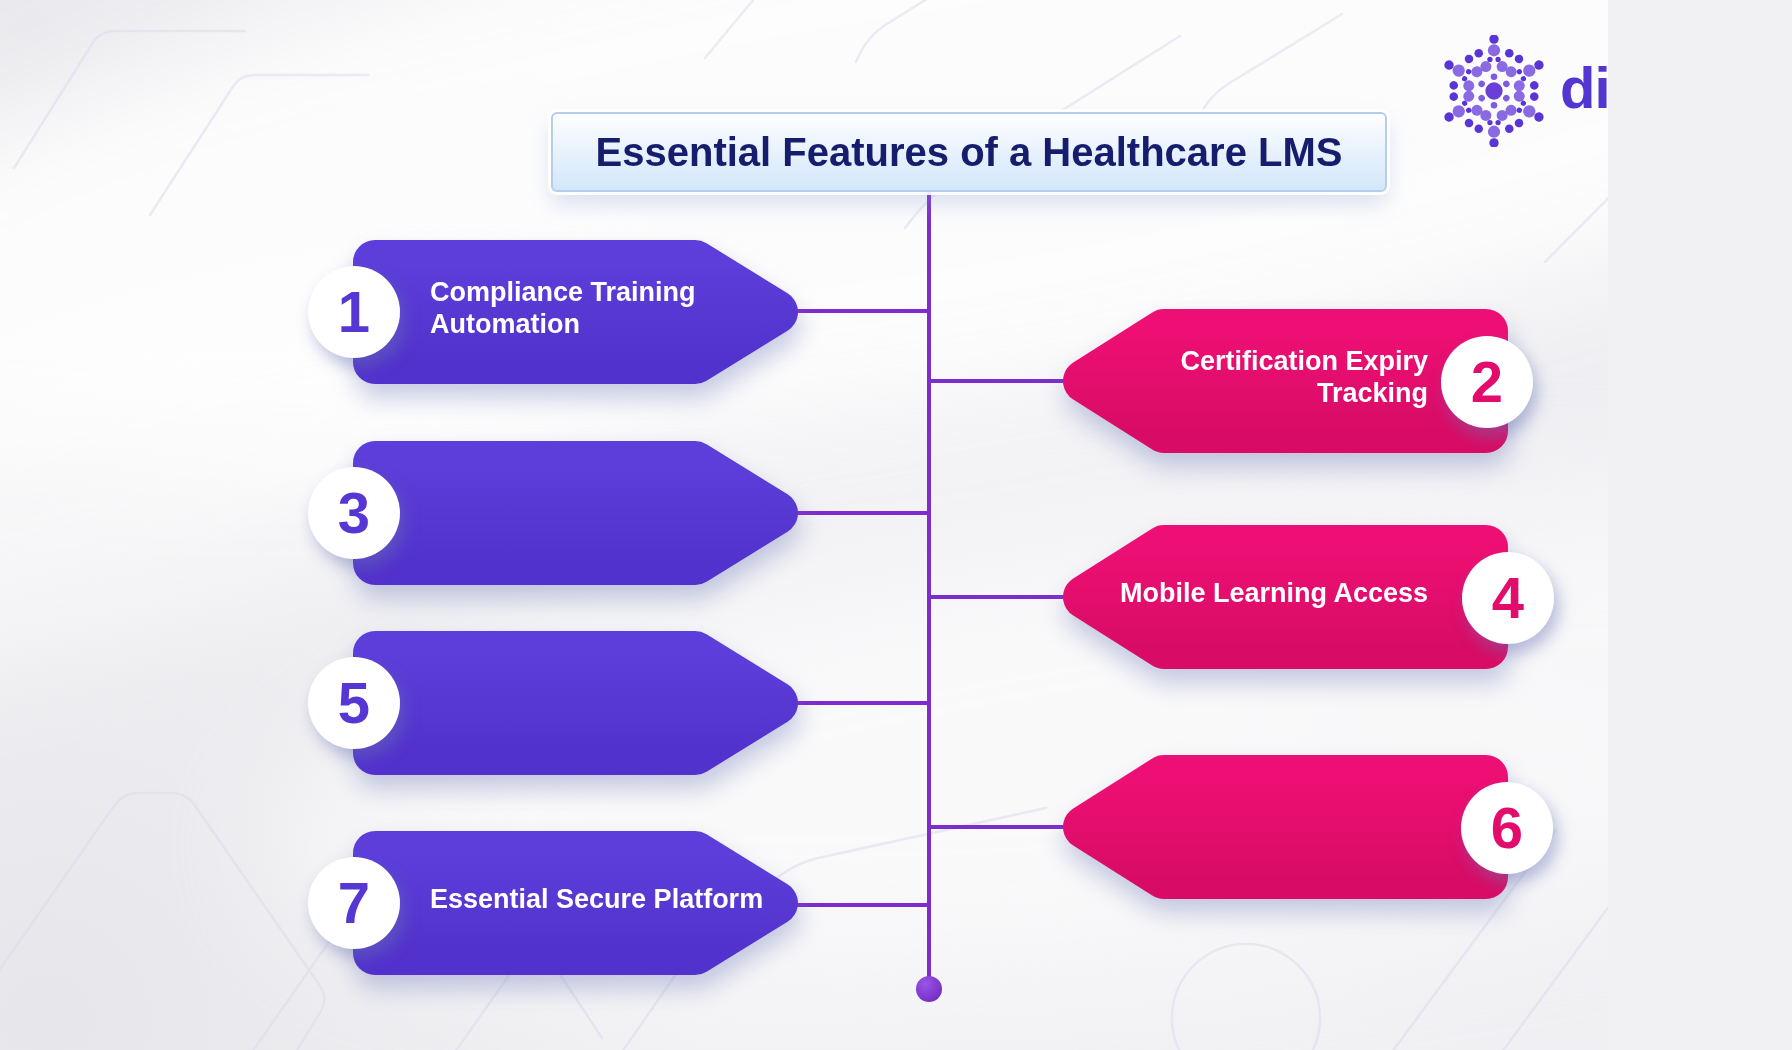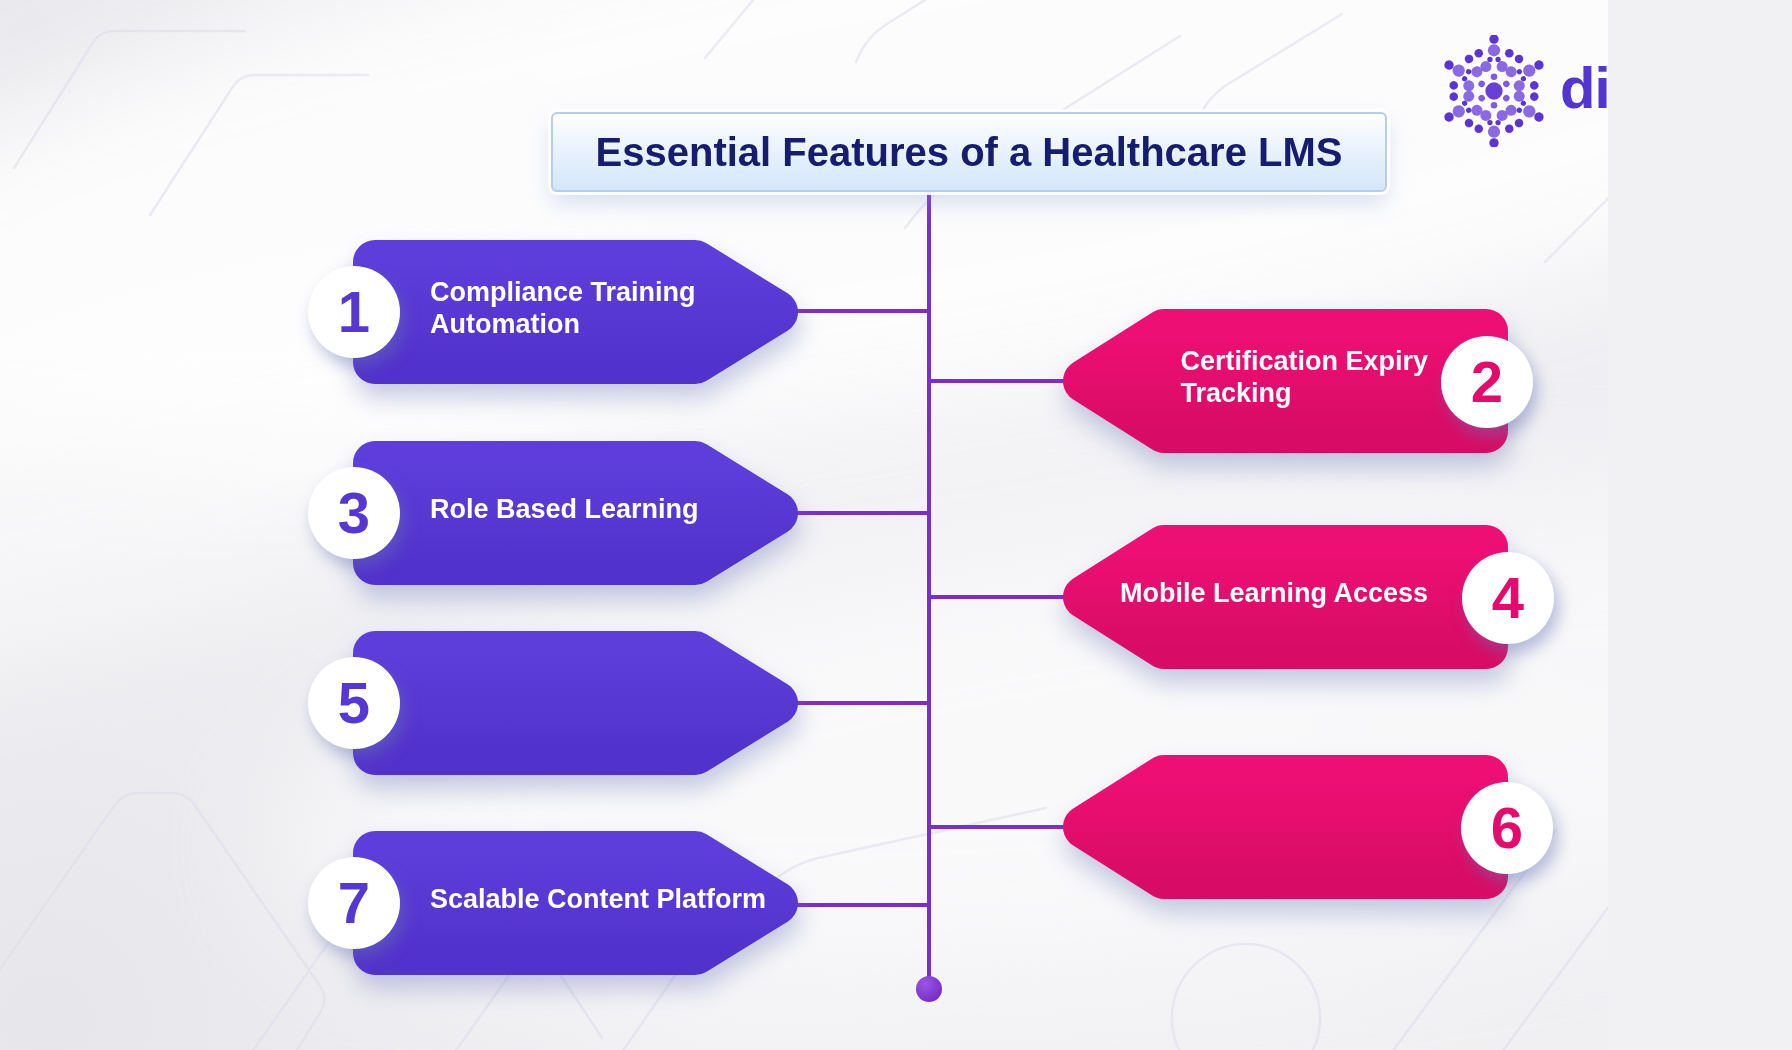--- a/index.html
+++ b/index.html
@@ -56,21 +56,21 @@
   .f1{left:353px;top:240px;}
   .f3{left:353px;top:441px;}
   .f5{left:353px;top:631px;}
   .f7{left:353px;top:831px;}
   .f2{left:1060px;top:309px;}
   .f4{left:1060px;top:525px;}
   .f6{left:1060px;top:755px;}
 
   .label{position:absolute;top:0;bottom:8px;display:flex;align-items:center;z-index:4;}
   .feature.left  .label{left:77px;right:40px;justify-content:flex-start;}
-  .feature.right .label{left:40px;right:80px;justify-content:flex-end;text-align:left;}
+  .feature.right .label{left:40px;right:80px;justify-content:flex-end;text-align:right;}
   .label span{white-space:pre;font-size:27px;line-height:1.2;font-weight:700;color:#ffffff;}
 
   .badge{position:absolute;width:92px;height:92px;border-radius:50%;background:#ffffff;
     box-shadow:5px 9px 16px rgba(105,115,180,.45);display:flex;align-items:center;justify-content:center;z-index:4;}
   .feature.left .badge{left:-45px;top:26px;}
   .feature.right .badge{top:27px;}
   .f2 .badge{left:381px;}
   .f4 .badge{left:402px;}
   .f6 .badge{left:401px;}
   .badge span{font-size:58px;font-weight:700;line-height:1;}
@@ -180,23 +180,20 @@
       </div>
   </div>
 
   <div class="feature left f3">
     <svg class="arrow" width="445" height="144" viewBox="0 0 445 144">
       <polygon points="22,22 342,22 423,72 342,122 22,122" fill="url(#purpleGrad)" stroke="url(#purpleGrad)" stroke-width="44" stroke-linejoin="round"></polygon>
     </svg>
     <div class="badge">
         <span>3</span>
       </div>
-    <div class="label">
-        <span>Role Based Learning</span>
-      </div>
   </div>
 
   <div class="feature right f4">
     <svg class="arrow" width="448" height="144" viewBox="0 0 448 144">
       <polygon points="426,22 104,22 25,72 104,122 426,122" fill="url(#pinkGrad)" stroke="url(#pinkGrad)" stroke-width="44" stroke-linejoin="round"></polygon>
     </svg>
     <div class="badge">
         <span>4</span>
       </div>
     <div class="label">
@@ -223,17 +220,17 @@
   </div>
 
   <div class="feature left f7">
     <svg class="arrow" width="445" height="144" viewBox="0 0 445 144">
       <polygon points="22,22 342,22 423,72 342,122 22,122" fill="url(#purpleGrad)" stroke="url(#purpleGrad)" stroke-width="44" stroke-linejoin="round"></polygon>
     </svg>
     <div class="badge">
         <span>7</span>
       </div>
     <div class="label">
-        <span>Scalable Content Platform</span>
+        <span>Essential Secure Platform</span>
       </div>
   </div>
 
 </div>
 
 </body></html>

